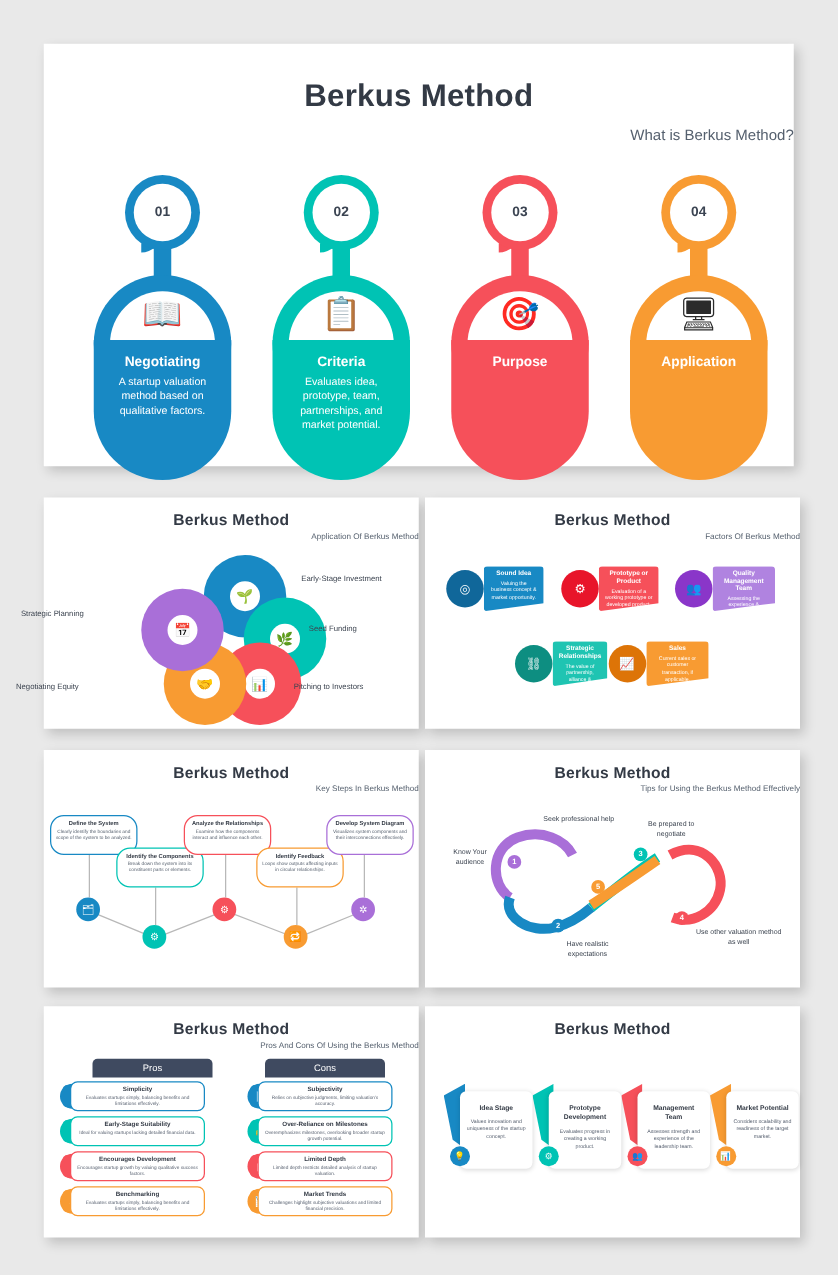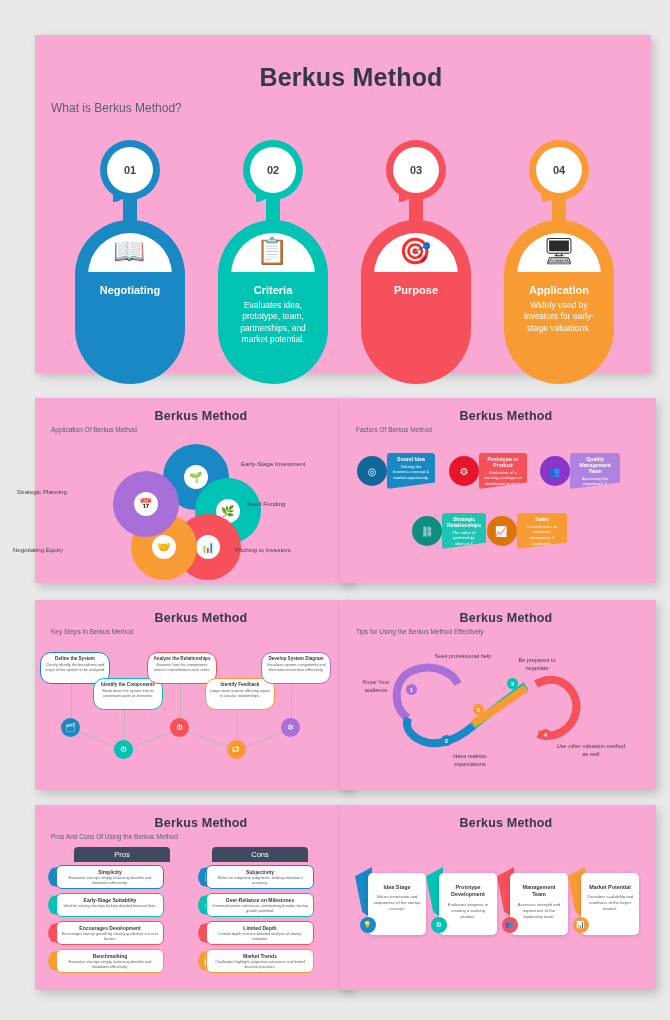--- a/index.html
+++ b/index.html
@@ -3,23 +3,23 @@
 <meta charset="utf-8">
 <style>
   html,body{margin:0;padding:0;}
   body{
     width:670px;height:1020px;
     background:#e9e9e9;
     font-family:"Liberation Sans", sans-serif;
     overflow:hidden;
     position:relative;
   }
-  .slide{background:#f9a8d4;position:absolute;box-shadow:3px 4px 9px rgba(0,0,0,.18);padding-left:16px;}
+  .slide{background:#ffffff;position:absolute;box-shadow:3px 4px 9px rgba(0,0,0,.18);}
   .s-title{font-weight:bold;color:#333a45;text-align:center;letter-spacing:.2px;}
-  .s-sub{color:#55606e;text-align:left;}
+  .s-sub{color:#55606e;text-align:right;}
 
   
   #hero{left:35px;top:35px;width:600px;height:338px;}
   #hero .s-title{font-size:25px;margin-top:28px;}
   #hero .s-sub{font-size:12px;margin-top:9px;}
   .pins{position:absolute;left:0;top:105px;width:600px;height:225px;}
   .pin{position:absolute;width:120px;top:0;}
   .pin .bulb{position:absolute;left:30px;top:0;width:60px;height:60px;border-radius:50%;
     background:var(--c);display:flex;align-items:center;justify-content:center;}
   .pin .bulb::after{content:"";position:absolute;width:46px;height:46px;border-radius:50%;background:#fff;}
@@ -108,20 +108,21 @@
       <div class="pin" style="left: 35px; --c: #1889c4;">
         <div class="stem"></div>
         <div class="bulb">
           <span class="num">01</span>
         </div>
         <div class="ring">
           <div class="ico">📖</div>
         </div>
         <div class="lower">
           <div class="hd">Negotiating</div>
+          <div class="bd">A startup valuation method based on qualitative factors.</div>
         </div>
       </div>
       <div class="pin" style="left: 178px; --c: #00c3b4;">
         <div class="stem"></div>
         <div class="bulb">
           <span class="num">02</span>
         </div>
         <div class="ring">
           <div class="ico">📋</div>
         </div>
@@ -145,21 +146,20 @@
       <div class="pin" style="left: 464px; --c: #f89b32;">
         <div class="stem"></div>
         <div class="bulb">
           <span class="num">04</span>
         </div>
         <div class="ring">
           <div class="ico">🖥</div>
         </div>
         <div class="lower">
           <div class="hd">Application</div>
-          <div class="bd">Widely used by investors for early-stage valuations.</div>
         </div>
       </div>
     </div>
 </div>
 
 <div class="slide mini" id="s-petals">
   <div class="s-title">Berkus Method</div>
   <div class="s-sub">Application Of Berkus Method</div>
   <div class="petal-wrap" id="petal-wrap">
       <div class="petal" style="left: 128px; top: 6px; background: rgb(24, 137, 196);">

